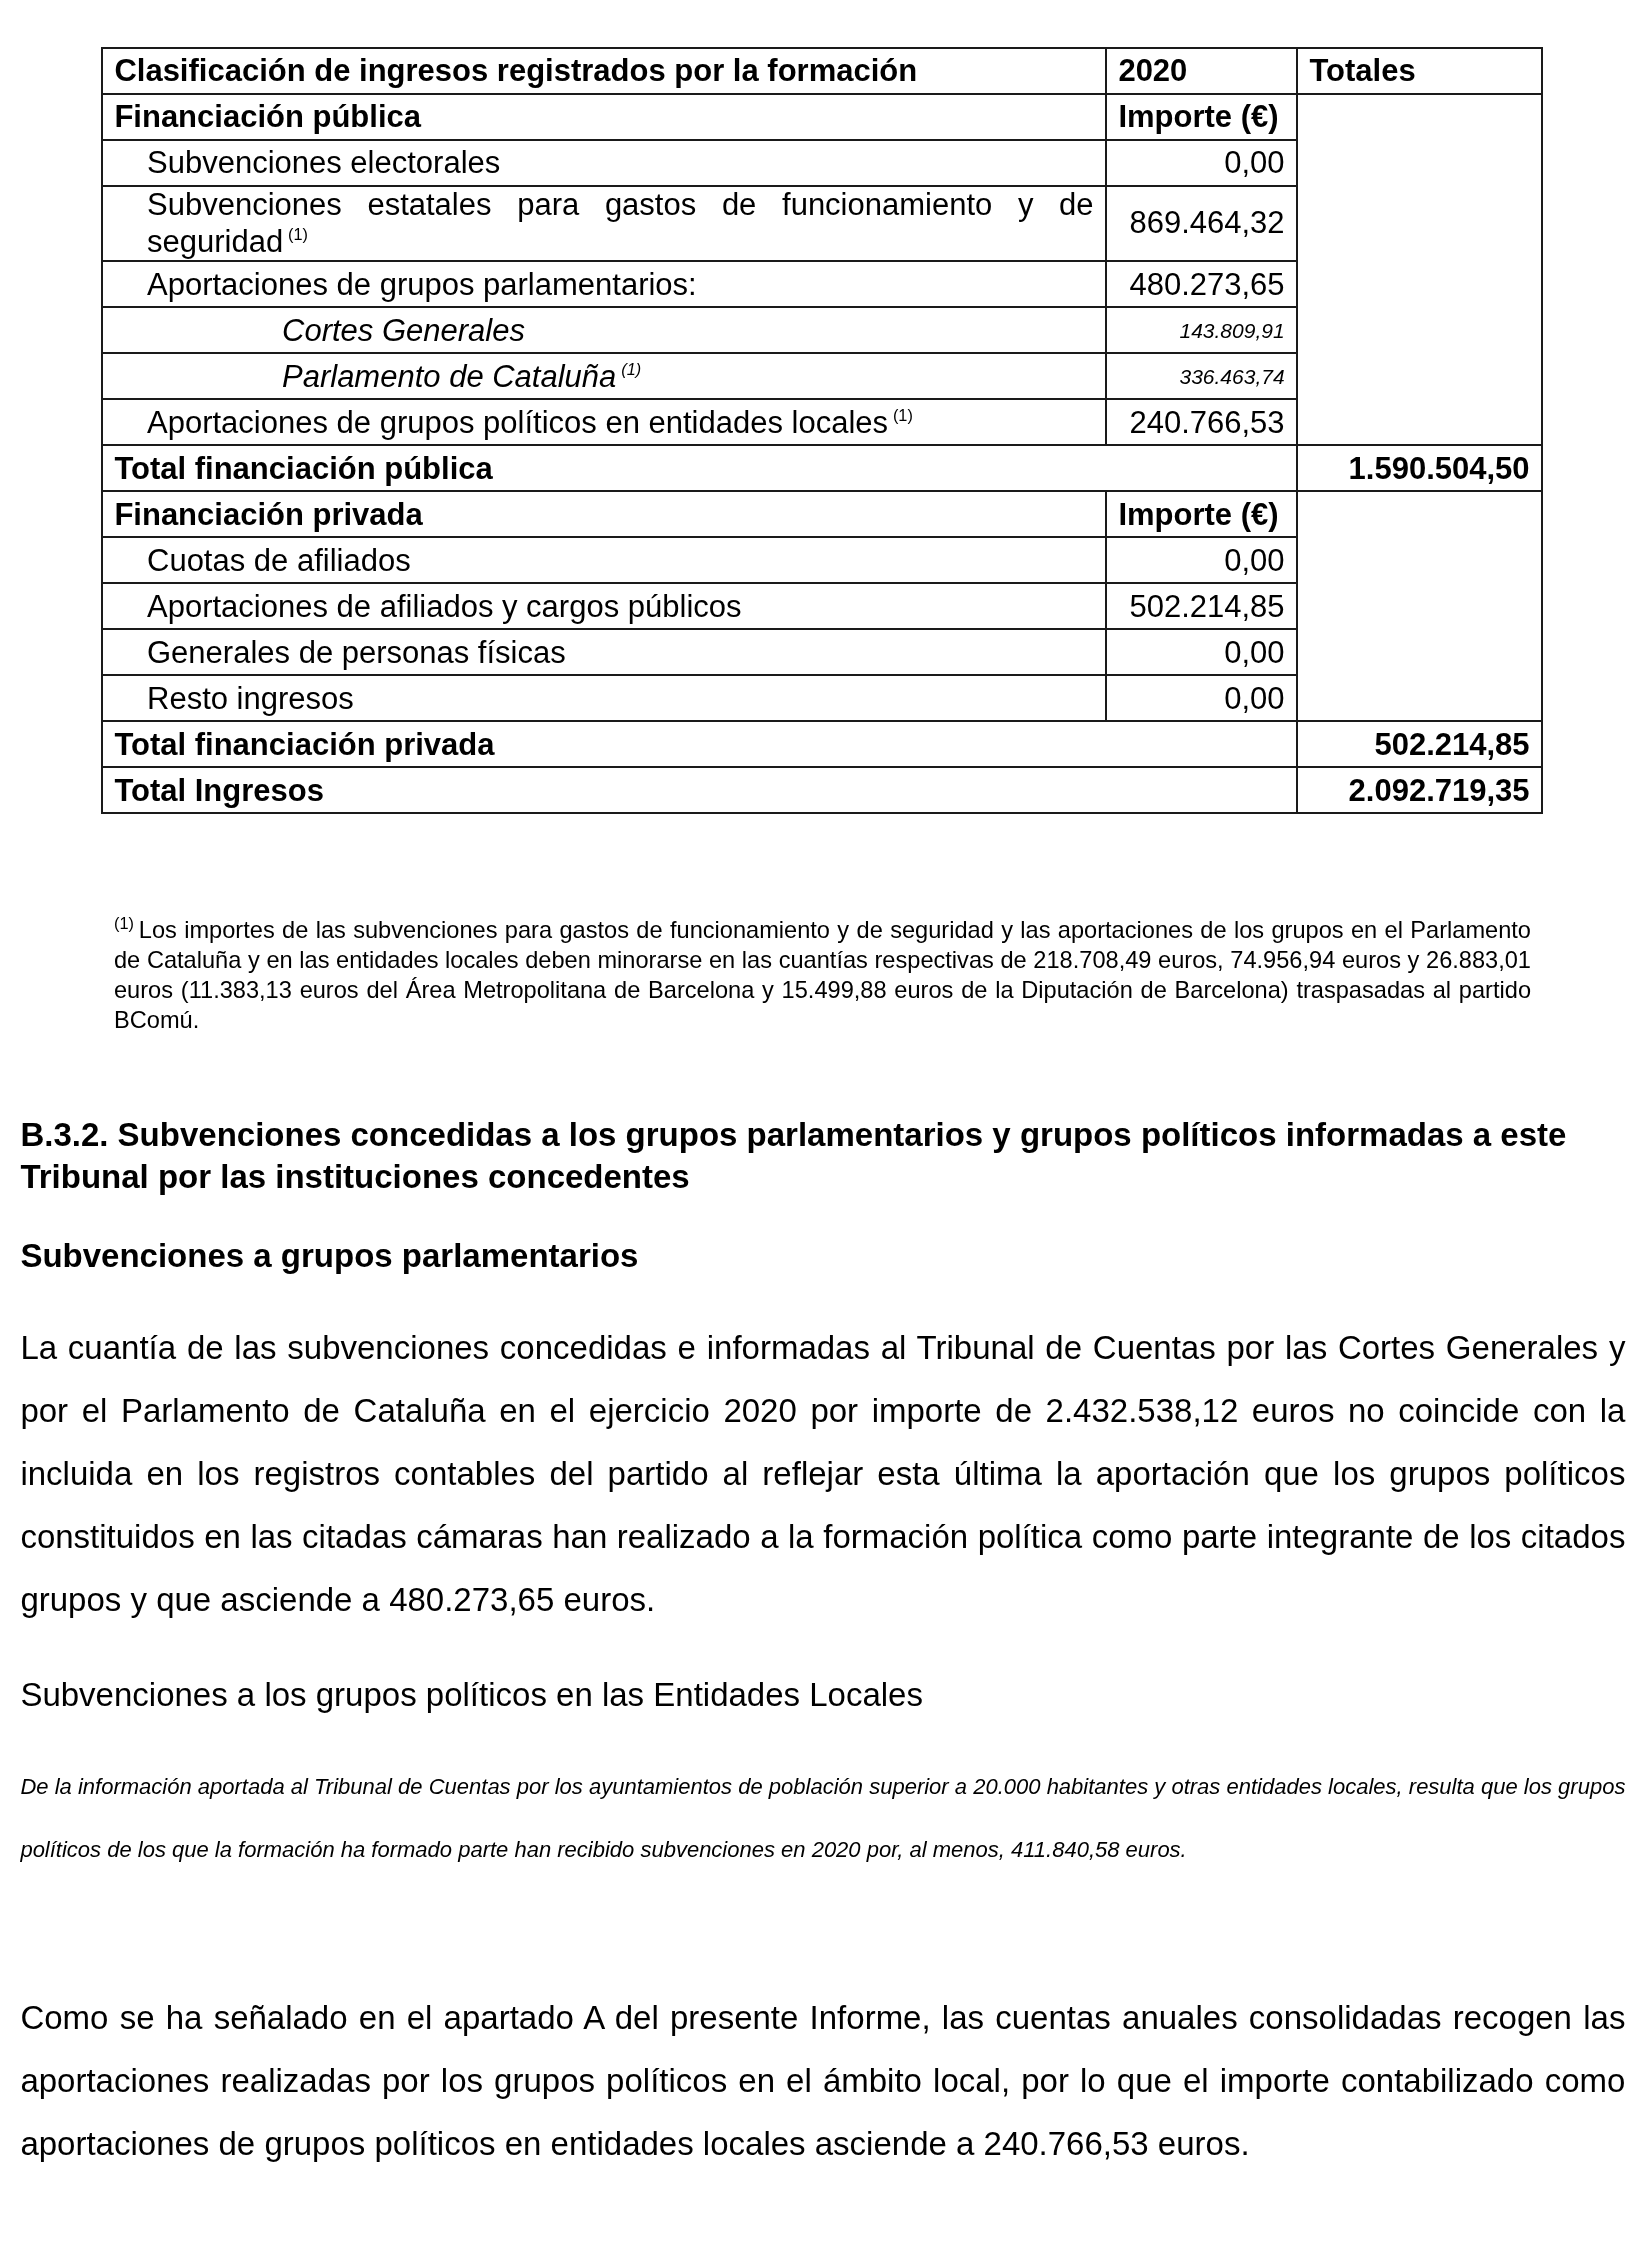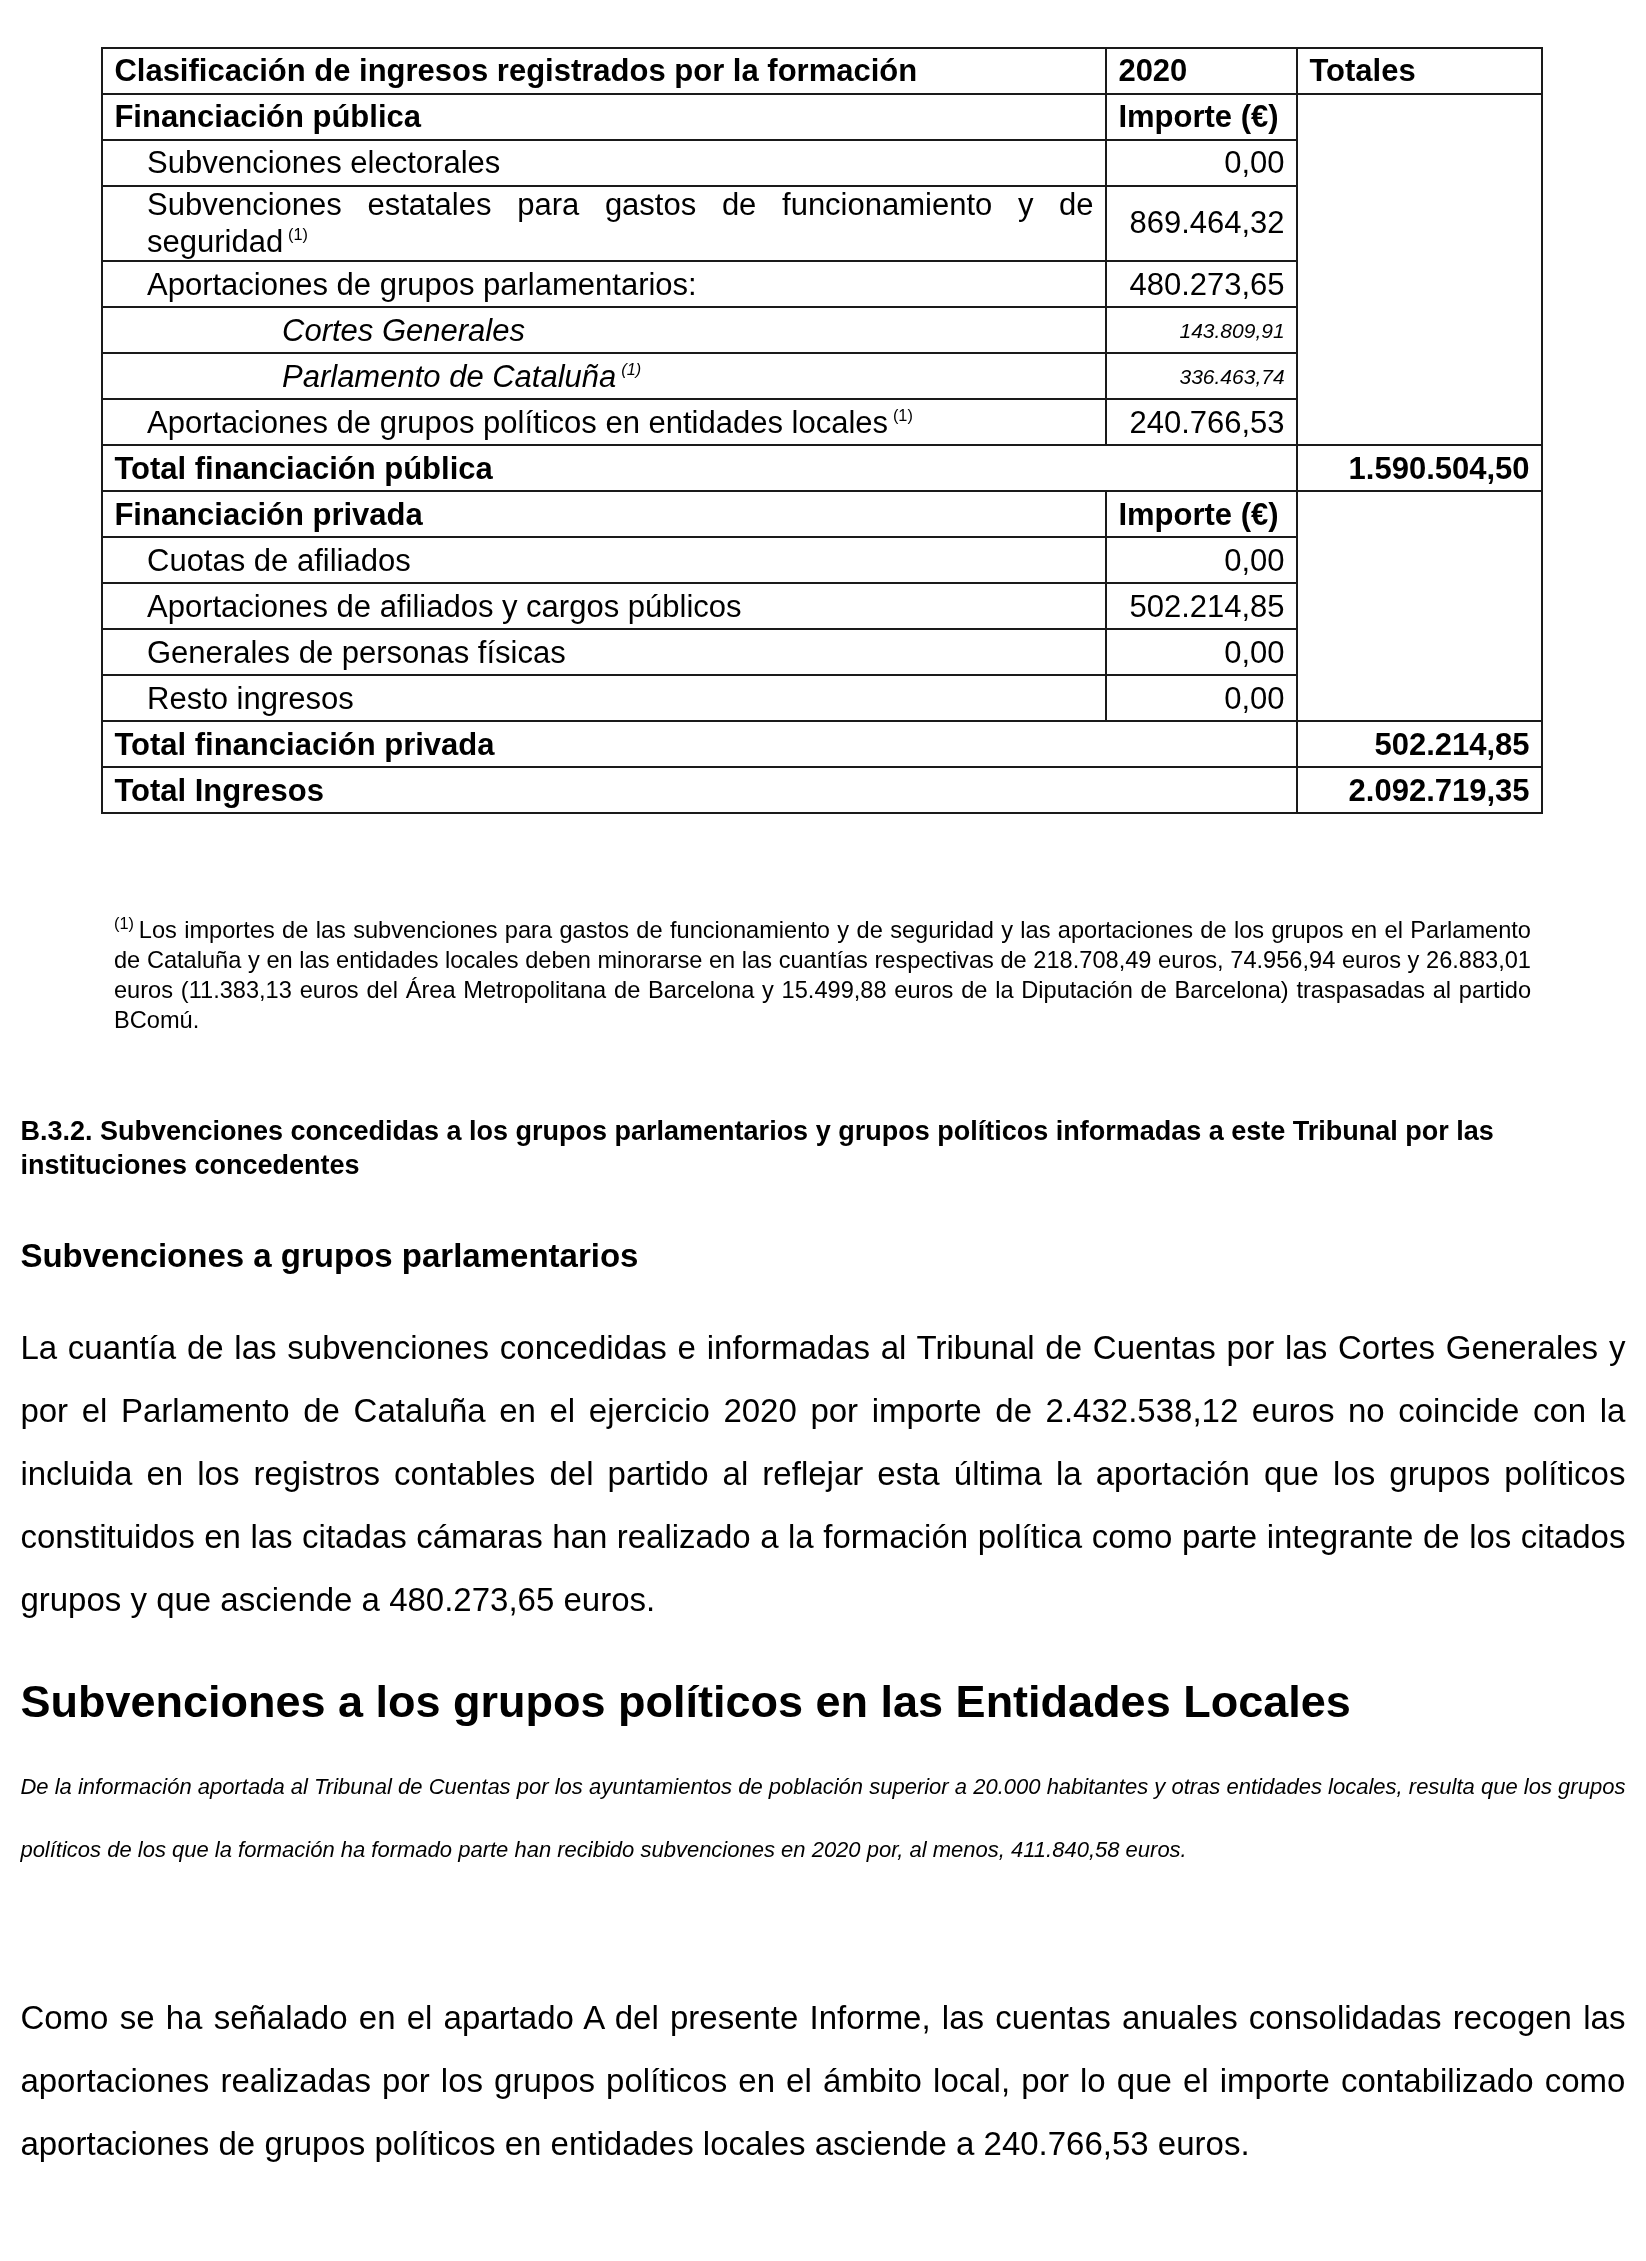--- a/index.html
+++ b/index.html
@@ -31,28 +31,28 @@
   td.tall { height: 59px; line-height: 1.18; }
 
   .footnote {
     position: absolute; left: 114px; top: 916px; width: 1417px;
     font-size: 23.6px; line-height: 1.27; text-align: justify; text-align-last: left;
   }
   .footnote sup { font-size: 16.3px; vertical-align: super; line-height: 0; margin-right: 4.9px; }
 
   .section-title {
     position: absolute; left: 20.4px; top: 1114px; width: 1609px;
-    font-size: 27px; font-weight: bold; line-height: 1.27;
+    font-size: 33px; font-weight: bold; line-height: 1.27;
   }
   .sub1 { position: absolute; left: 20.4px; top: 1237px; font-size: 33px; font-weight: bold; }
   .para1 {
     position: absolute; left: 20.4px; top: 1316px; width: 1605px;
     font-size: 33px; line-height: 63px; text-align: justify; text-align-last: left;
   }
-  .sub2 { position: absolute; left: 20.4px; top: 1676px; font-size: 45px; font-weight: bold; }
+  .sub2 { position: absolute; left: 20.4px; top: 1676px; font-size: 33px; font-weight: normal; }
   .para2 {
     position: absolute; left: 20.4px; top: 1755px; width: 1605px;
     font-size: 22px; line-height: 63px; text-align: justify; text-align-last: left; font-style: italic;
   }
   .para3 {
     position: absolute; left: 20.4px; top: 1986px; width: 1605px;
     font-size: 33px; line-height: 63px; text-align: justify; text-align-last: left;
   }
 </style>
 </head>

